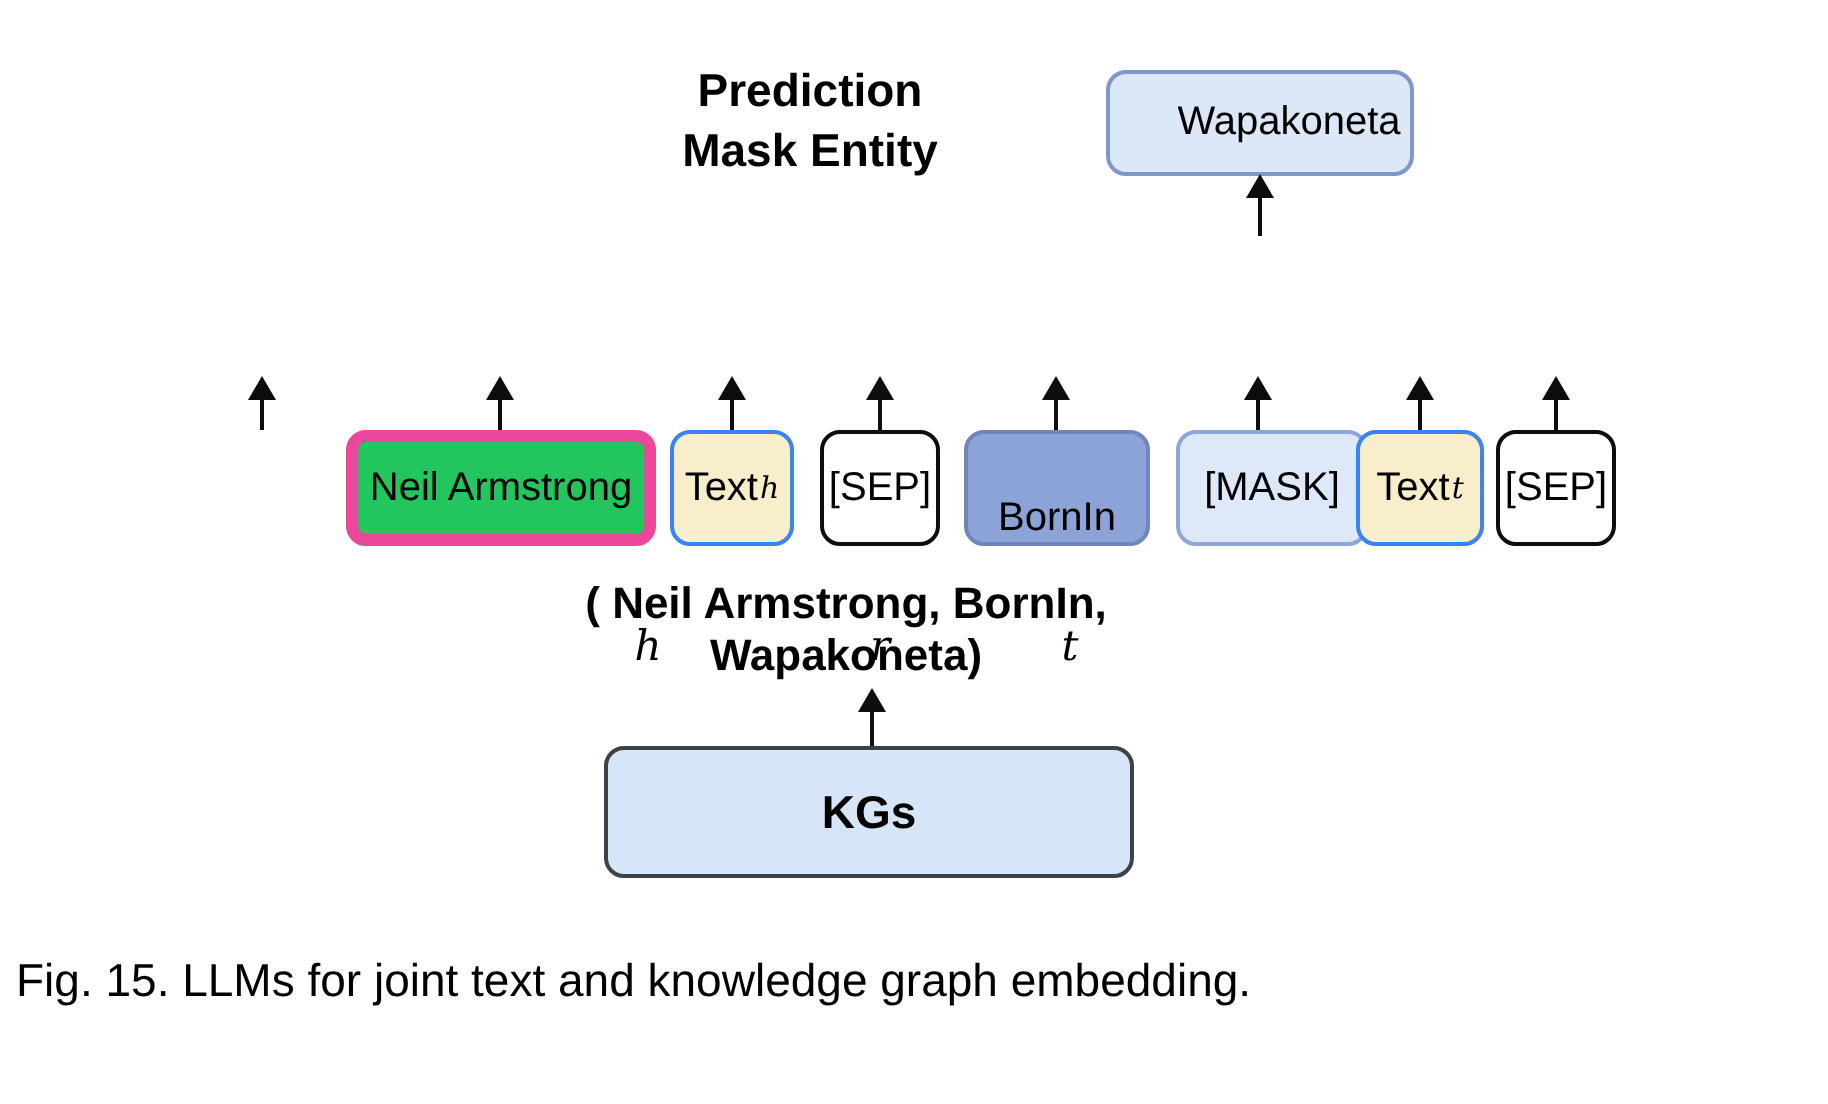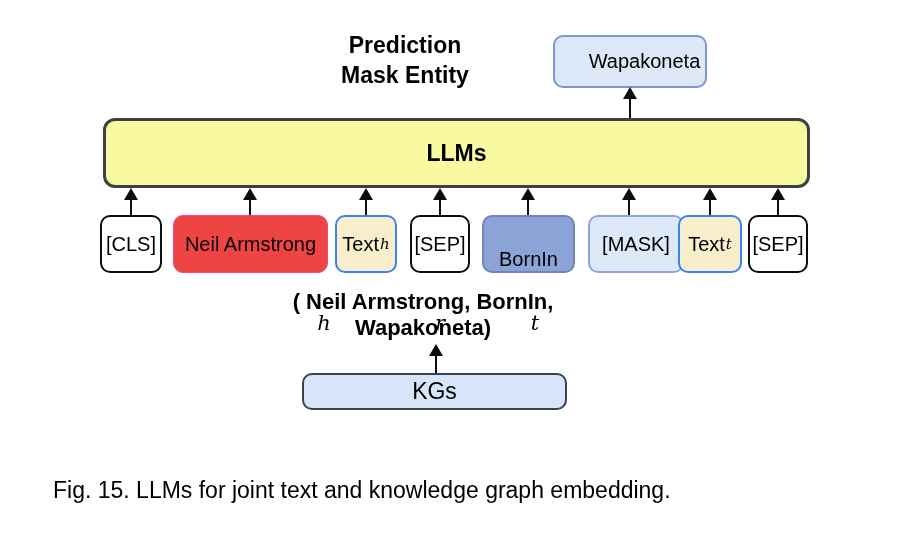--- a/index.html
+++ b/index.html
@@ -19,45 +19,45 @@
     left:299px; top:30px; width:212px; text-align:center;
     font-weight:bold; font-size:23px; line-height:30px;
   }
 
   
   .wapakoneta { left:553px; top:35px; width:154px; height:53px;
     background:#dce7f7; border:2px solid #7f97cd; border-radius:10px; font-size:20px;padding-left:29px; }
   .llms { left:103px; top:118px; width:707px; height:70px;
     background:#f8f9a0; border:3px solid #404040; border-radius:12px;
     font-size:23px; font-weight:bold; }
-  .kgs { left:302px; top:373px; width:265px; height:37px;
+  .kgs { left:302px; top:373px; width:265px; height:66px;
     background:#d6e5f8; border:2.5px solid #3b4248; border-radius:10px;
-    font-size:23px; font-weight:normal; }
+    font-size:23px; font-weight:bold; }
 
   
   .token { top:215px; height:58px; border-radius:10px; font-size:20px; }
   .tok-special  { background:#ffffff; border:2.5px solid #0d0d0d; }
-  .tok-entity   { background:#ef4444; border:1px solid #ec4899; }
+  .tok-entity   { background:#22c55e; border:6px solid #ec4899; }
   .tok-text     { background:#f8eecb; border:2px solid #3b82f6; }
   .tok-relation { background:#8ba3d7; border:2px solid #7085bd;align-items:flex-end; }
   .tok-mask     { background:#dde8f8; border:2px solid #8da6d6; }
   .sub {
     font-family:"DejaVu Serif", serif; font-style:italic;
     font-size:15px; vertical-align:-5px; margin-left:1px;
   }
 
   
   .triple { left:223px; top:289px; width:400px; text-align:center; font-size:22px;font-weight:bold; }
   .hrt {
     top:311px; width:28px; text-align:center;
     font-family:"DejaVu Serif", serif; font-style:italic; font-size:21px; font-weight:500;
   }
 
   
-  .caption { left:8px; top:477px; font-size:23px;margin-left:45px; }
+  .caption { left:8px; top:477px; font-size:23px; }
 
   
   .arrow { position:absolute; width:16px; }
   .arrow .stem {
     position:absolute; left:50%; margin-left:-1.25px; top:8px; bottom:0;
     width:2.5px; background:#0d0d0d;
   }
   .arrow .head {
     position:absolute; left:50%; margin-left:-7px; top:0; width:0; height:0;
     border-left:7px solid transparent; border-right:7px solid transparent;
@@ -76,23 +76,20 @@
 
   <div class="box wapakoneta">
     <span>Wapakoneta</span>
   </div>
 
   <div class="arrow" style="left:622px; top:87px; height:31px">
     <span class="head"></span>
     <span class="stem"></span>
   </div>
 
-  <div class="box llms">
-    <span>LLMs</span>
-  </div>
 
   <div class="arrow" style="left:123px; top:188px; height:27px">
       <span class="head"></span>
       <span class="stem"></span>
     </div>
   <div class="arrow" style="left:242px; top:188px; height:27px">
       <span class="head"></span>
       <span class="stem"></span>
     </div>
   <div class="arrow" style="left:358px; top:188px; height:27px">
@@ -113,23 +110,20 @@
     </div>
   <div class="arrow" style="left:702px; top:188px; height:27px">
       <span class="head"></span>
       <span class="stem"></span>
     </div>
   <div class="arrow" style="left:770px; top:188px; height:27px">
       <span class="head"></span>
       <span class="stem"></span>
     </div>
 
-  <div class="box token tok-special" style="left:100px; width:62px">
-    <span>[CLS]</span>
-  </div>
   <div class="box token tok-entity" style="left:173px; width:155px">
     <span>Neil Armstrong</span>
   </div>
   <div class="box token tok-text" style="left:335px; width:62px">
     <span>Text</span>
       <span class="sub">h</span>
   </div>
   <div class="box token tok-special" style="left:410px; width:60px">
     <span>[SEP]</span>
   </div>

